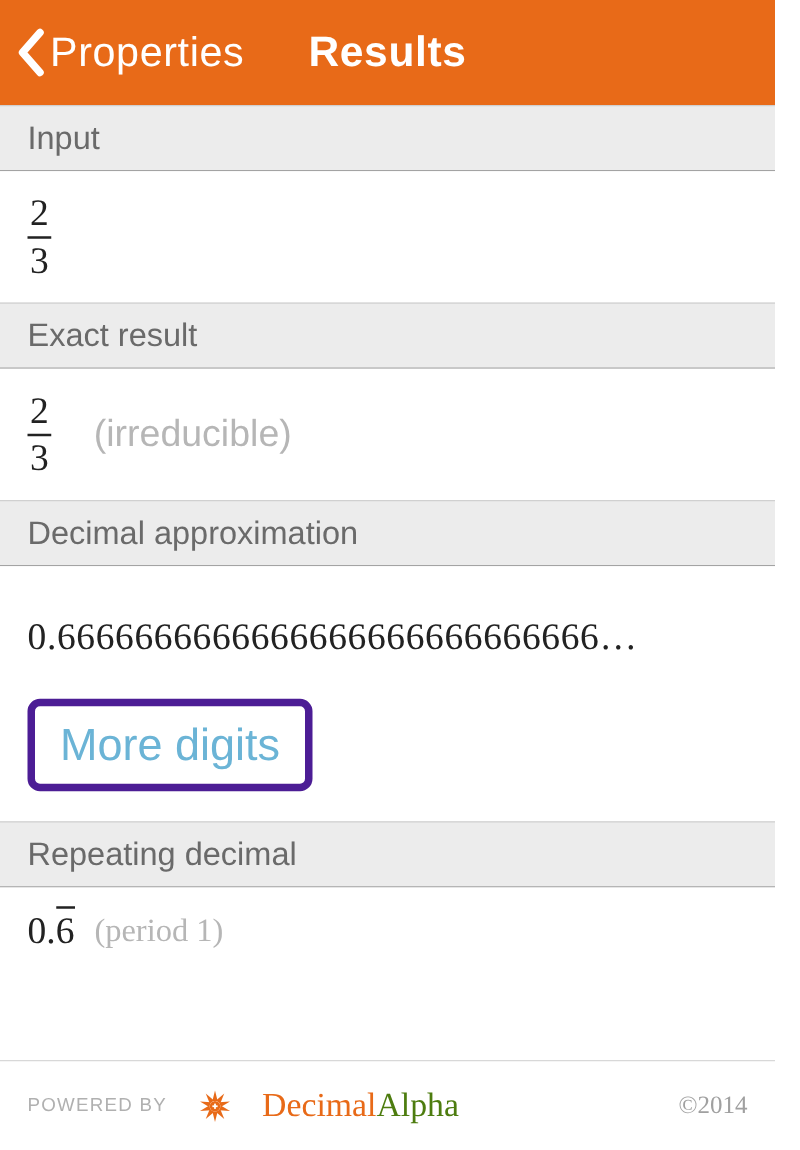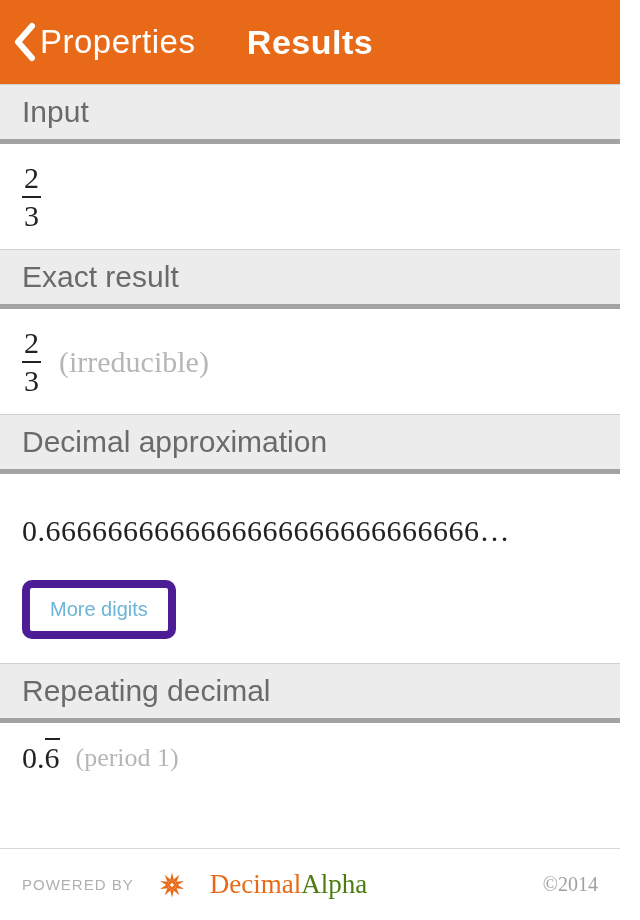--- a/index.html
+++ b/index.html
@@ -23,23 +23,23 @@
   .header-title {
     position: absolute;
     left: 50%; transform: translateX(-50%);
     font-size: 34px;
     font-weight: 600;
     letter-spacing: 0.5px;
   }
   .section-header {
     background: #ececec;
     border-top: 1px solid #d0d0d0;
-    border-bottom: 5px solid #a3a3a3;
+    border-bottom: 1px solid #a3a3a3;
     padding: 10px 22px 10px 22px;
-    font-size: 30px;
+    font-size: 26px;
     color: #6a6a6a;
     font-weight: 400;
   }
   .section-body {
     background: #fff;
     padding: 18px 22px;
   }
   .frac {
     display: inline-flex;
     flex-direction: column;
@@ -48,39 +48,39 @@
     line-height: 1.05;
     color: #222;
     font-family: Georgia, "Times New Roman", serif;
   }
   .frac .num { padding: 0 2px; }
   .frac .bar { width: 100%; border-top: 2px solid #222; margin: 2px 0; }
   .frac .den { padding: 0 2px; }
   .annot {
     font-size: 30px;
     color: #b6b6b6;
-    margin-left: 18px;
-    font-family: Liberation Serif, serif;
+    margin-left: 34px;
+    font-family: Liberation Sans, sans-serif;
   }
   .decimal-val {
     font-size: 30px;
     color: #222;
     font-family: Georgia, "Times New Roman", serif;
     letter-spacing: 0.5px;
     white-space: nowrap;
     overflow: hidden;
   }
   .more-btn {
     display: inline-block;
     margin-top: 32px;
     margin-bottom: 6px;
-    border: 8px solid #4c1d95;
+    border: 6px solid #4c1d95;
     border-radius: 10px;
     padding: 10px 20px;
-    font-size: 20px;
+    font-size: 36px;
     color: #6bb4d6;
     background: #fff;
     text-align: right;
   }
   .repeating {
     display: inline-flex;
     align-items: baseline;
     font-size: 30px;
     color: #222;
     font-family: Georgia, "Times New Roman", serif;

